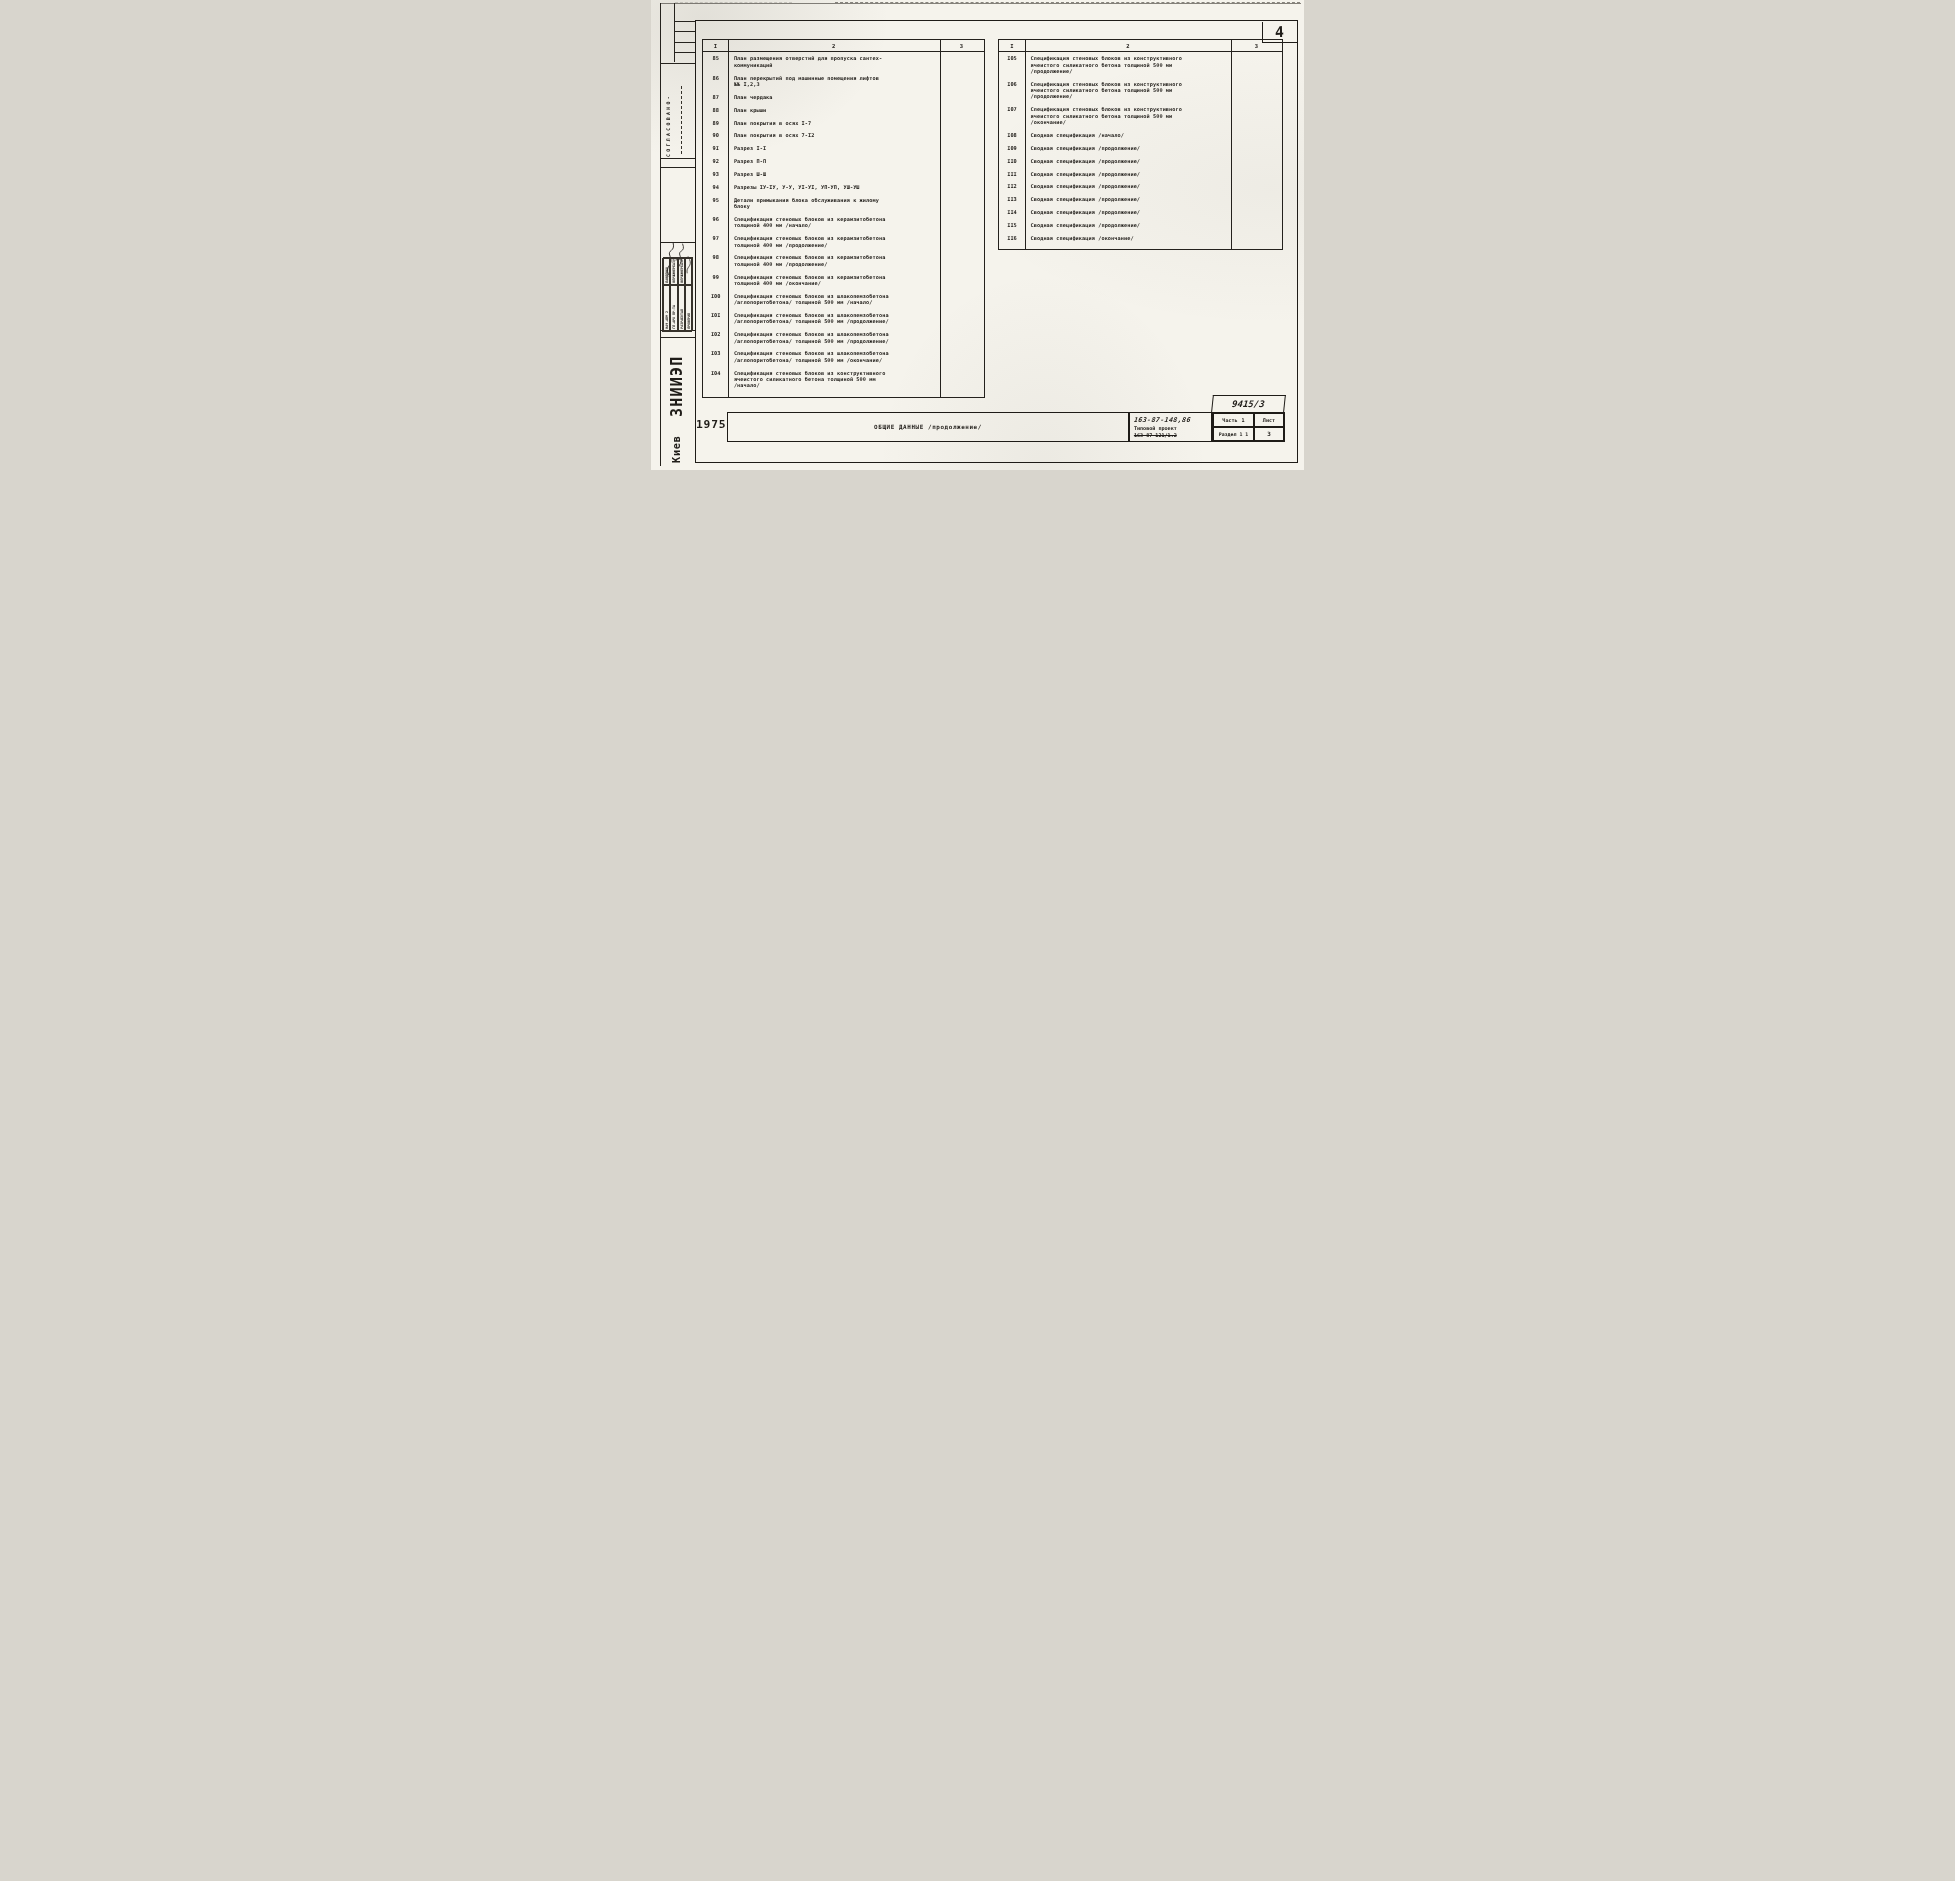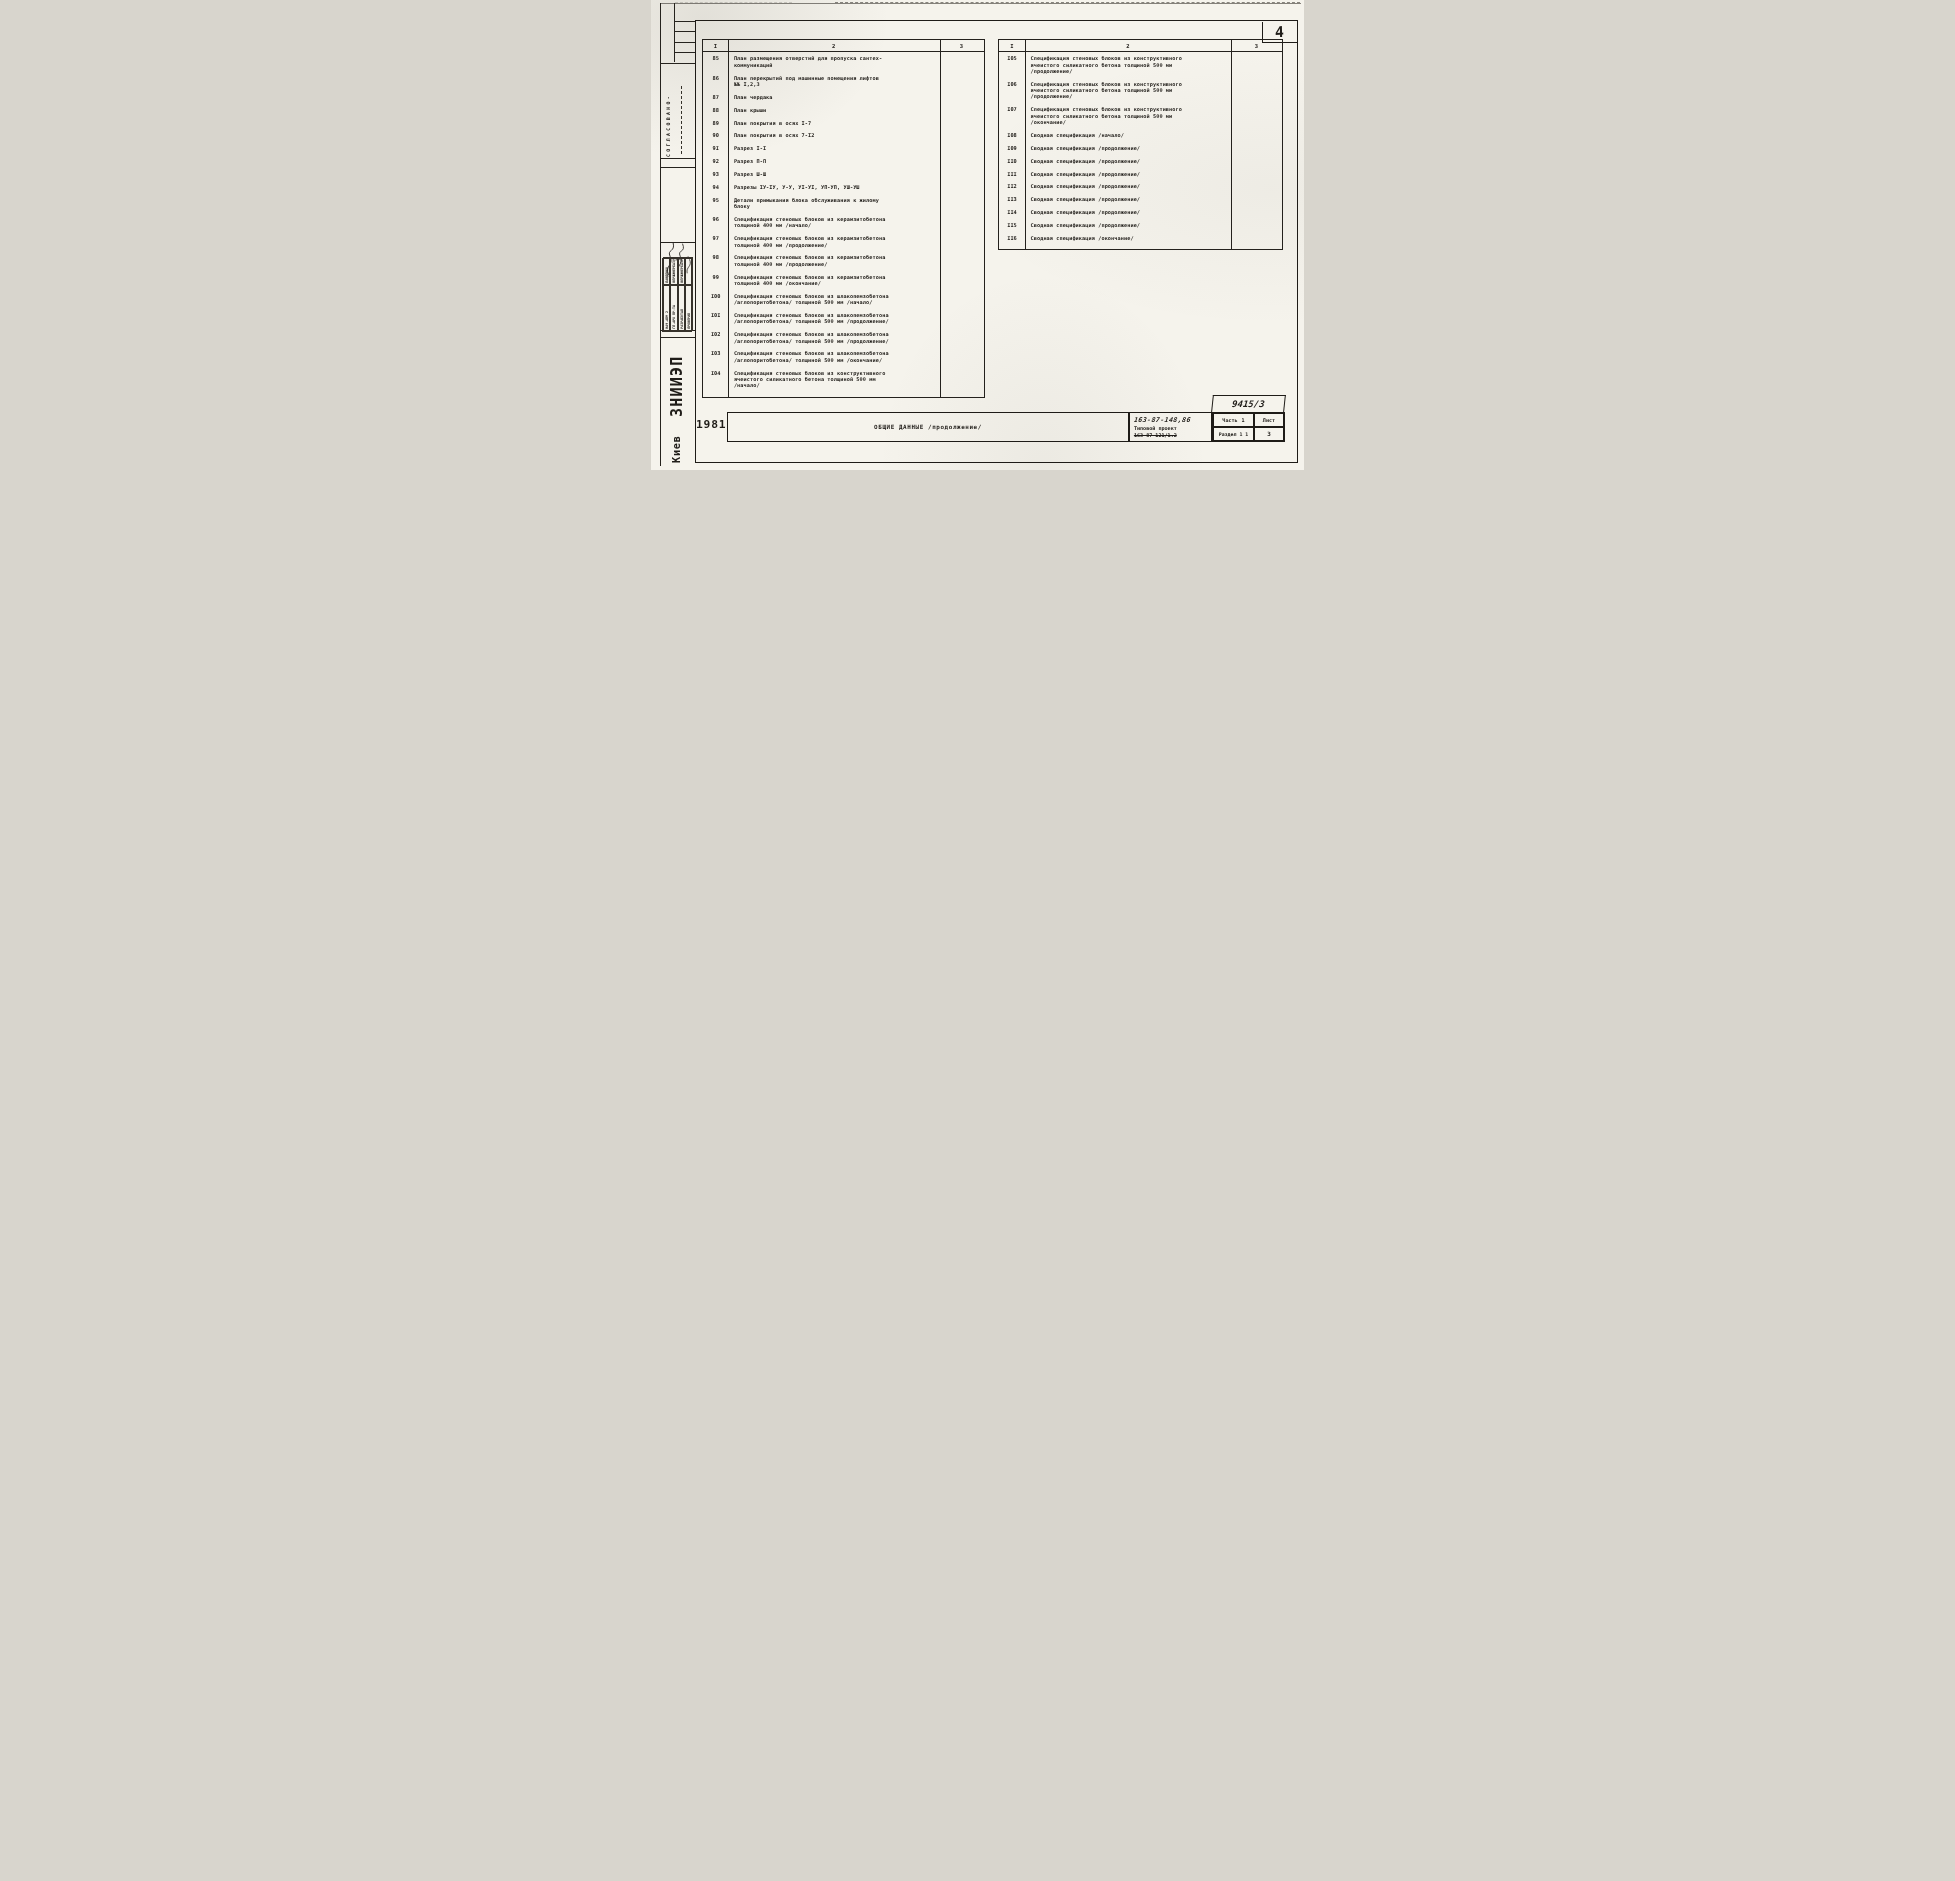--- a/index.html
+++ b/index.html
@@ -108,21 +108,21 @@
 
       <div class="sc">РАЗРАБОТАЛ</div>
       <div class="sc">ВЕРЖИНЕРБАЗУ</div>
 
       <div class="sc">ПРОВЕРИЛ</div>
       <div class="sc"></div>
     </div>
 
   <div class="org vtext">ЗНИИЭП</div>
   <div class="city vtext">Киев</div>
-  <div class="year">1981</div>
+  <div class="year">1975</div>
 
   <div class="mainframe"></div>
 
   <div class="corner4">
     <span>4</span>
   </div>
 
   <div class="ttable t-left" style="left:51px; top:39px; width:283px; height:359px;">
     <div class="vsep" style="left:25.4px;"></div>
     <div class="vsep" style="left:237px;"></div>

